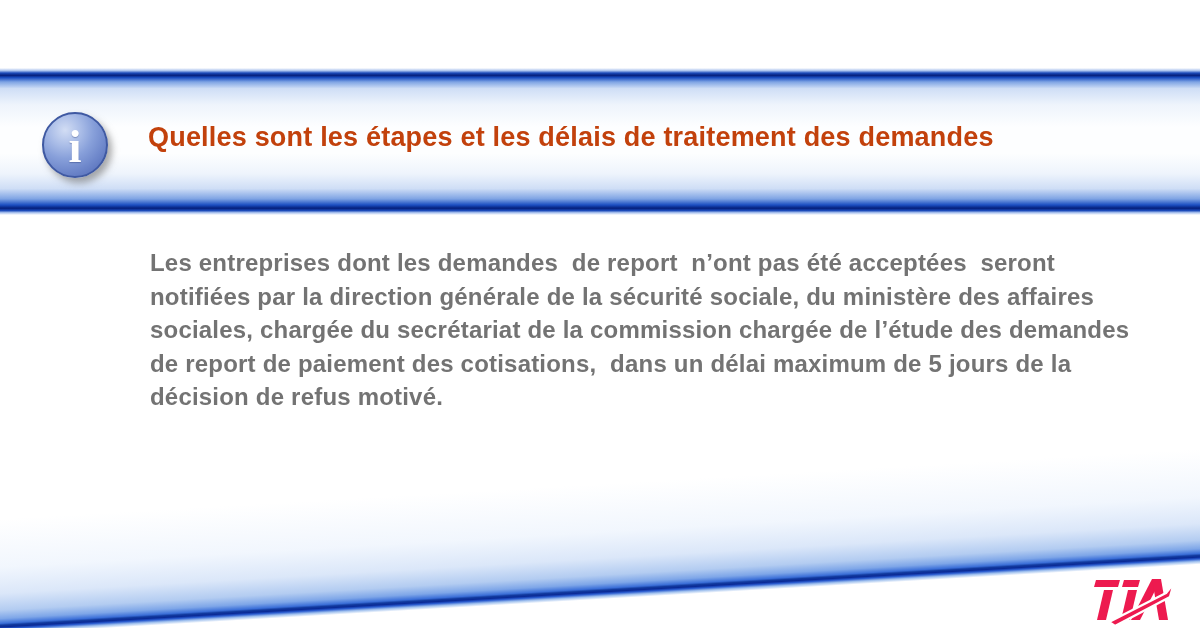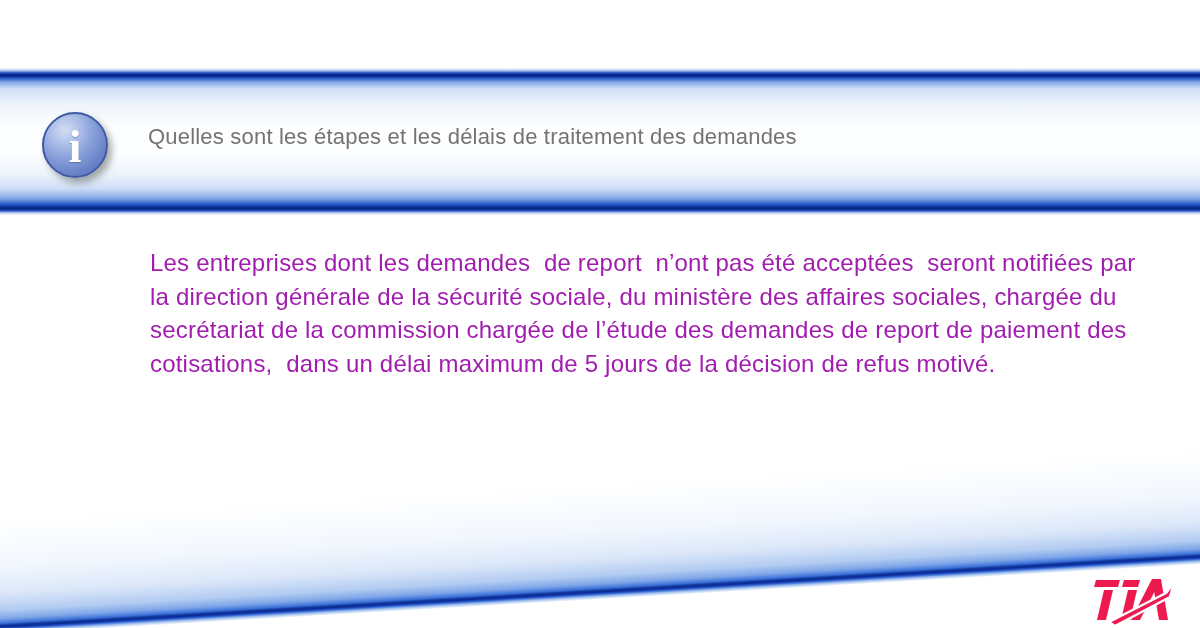--- a/index.html
+++ b/index.html
@@ -61,35 +61,35 @@
     color: #ffffff;
     margin-top: 3px;
     text-shadow: 0 1px 1px rgba(40,60,120,0.4);
   }
 
   
   .question {
     position: absolute;
     left: 148px; top: 119px;
     width: 1000px;
-    color: #737373;
-    font-size: 22px;
-    font-weight: normal;
+    color: #c2410c;
+    font-size: 27px;
+    font-weight: bold;
     line-height: 36px;
     letter-spacing: 0.2px;
   }
 
   
   .answer {
     position: absolute;
     left: 150px; top: 246px;
     width: 995px;
-    color: #a21caf;
+    color: #737373;
     font-size: 24px;
-    font-weight: normal;
+    font-weight: bold;
     line-height: 33.5px;
     letter-spacing: 0.2px;
     white-space: pre-wrap;
   }
 
   
   .bottom-swoosh {
     position: absolute;
     left: -150px; top: 484px;
     width: 1500px; height: 120px;

